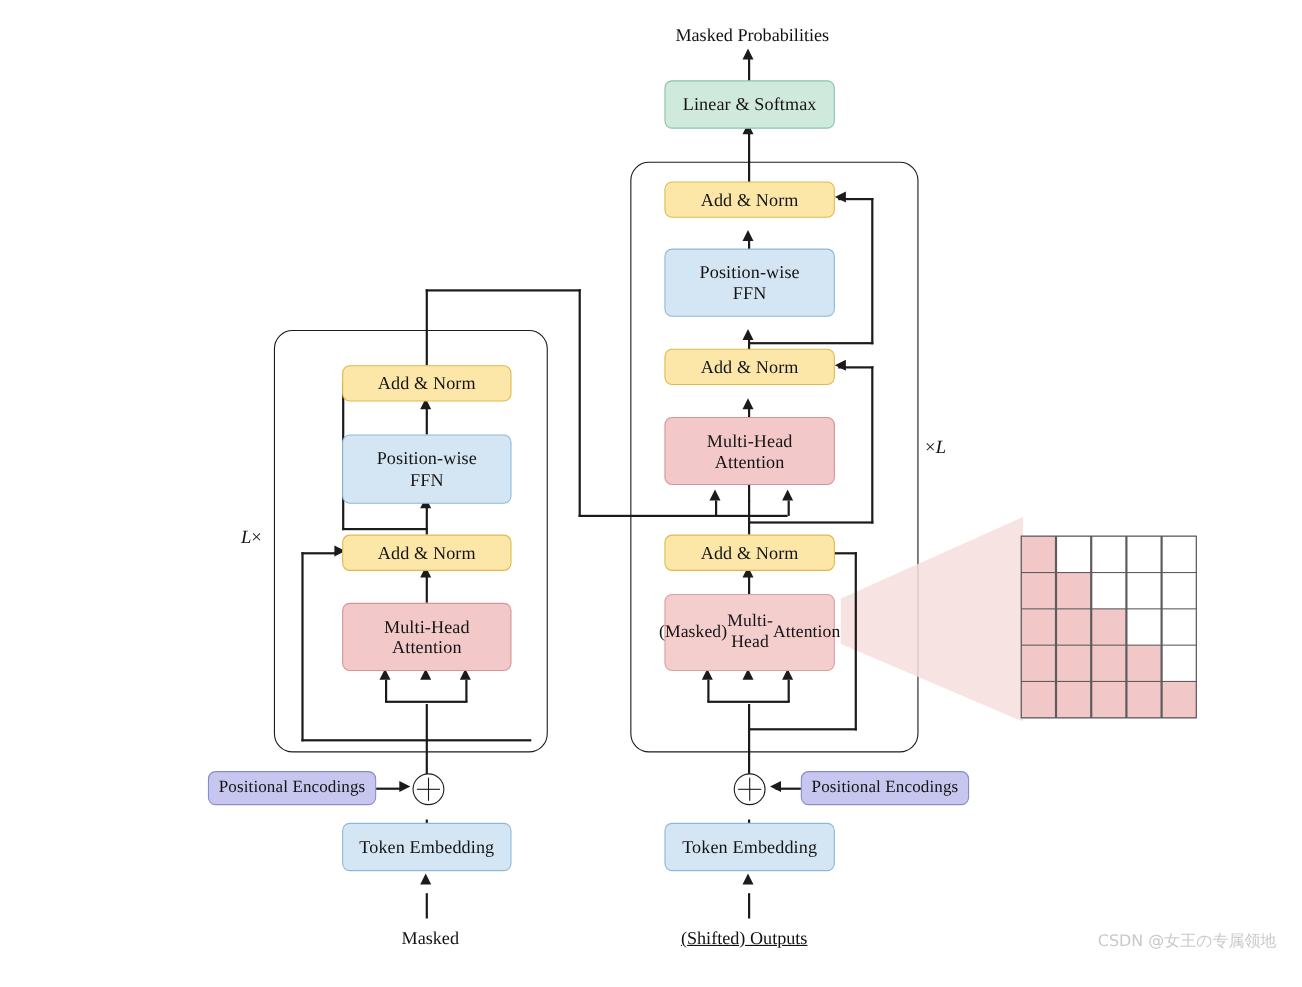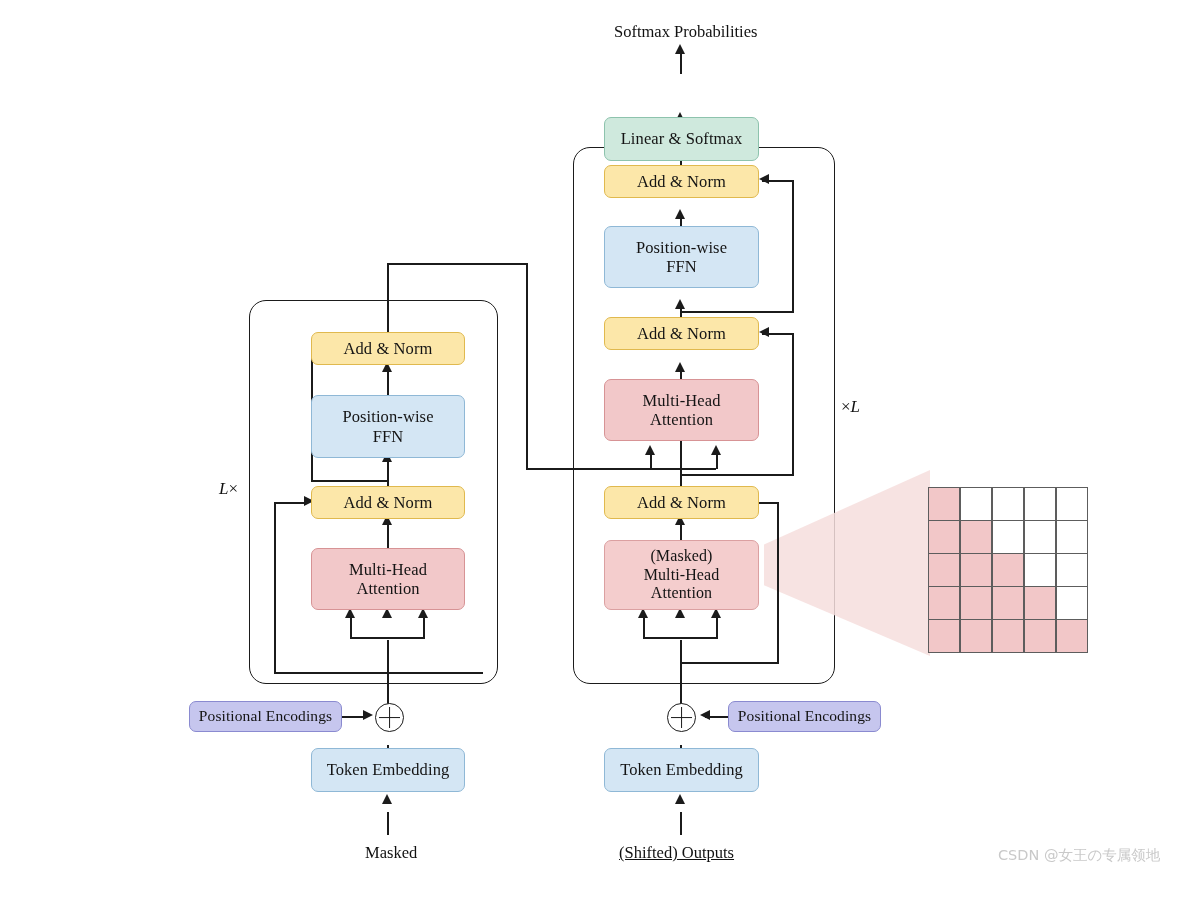--- a/index.html
+++ b/index.html
@@ -174,24 +174,24 @@
   <div class="ln lnh" style="left:680px;top:311px;width:114px;"></div>
   <div class="ln lnh" style="left:762px;top:180px;width:32px;"></div>
   <div class="arrow left" style="left:759px;top:174px;"></div>
 
   <div class="ln lnv" style="left:680px;top:118px;height:48px;"></div>
   <div class="arrow up" style="left:675px;top:112px;"></div>
 
   <div class="ln lnv" style="left:680px;top:50px;height:24px;"></div>
   <div class="arrow up" style="left:675px;top:44px;"></div>
 
-  <div class="node green" style="left:604px;top:73px;width:155px;height:44px;margin-top:44px;">
+  <div class="node green" style="left:604px;top:73px;width:155px;height:44px;">
     <span>Linear &amp; Softmax</span>
   </div>
-  <div class="plain" style="left:614px;top:22px;">Softmax Probabilities</div>
+  <div class="plain" style="left:614px;top:22px;">Masked Probabilities</div>
 
   <div class="node yellow" style="left:604px;top:165px;width:155px;height:33px;">
     <span>Add &amp; Norm</span>
   </div>
 
   <div class="node blue" style="left:604px;top:226px;width:155px;height:62px;flex-direction:column;">
     <span>Position-wise</span>
     <span>FFN</span>
   </div>
 
@@ -201,21 +201,21 @@
 
   <div class="node pink" style="left:604px;top:379px;width:155px;height:62px;flex-direction:column;">
     <span>Multi-Head</span>
     <span>Attention</span>
   </div>
 
   <div class="node yellow" style="left:604px;top:486px;width:155px;height:33px;">
     <span>Add &amp; Norm</span>
   </div>
 
-  <div class="node pinklight" style="left:604px;top:540px;width:155px;height:70px;flex-direction:column;font-size:16px;">
+  <div class="node pinklight" style="left:604px;top:540px;width:155px;height:70px;flex-direction:row;font-size:16px;">
     <span>(Masked)</span>
     <span>Multi-Head</span>
     <span>Attention</span>
   </div>
 
   <div class="mathlbl" style="left:841px;top:397px;">×<i>L</i></div>
 
   <div class="plus" style="left:667px;top:703px;"></div>
   <div class="ln lnv" style="left:680px;top:745px;height:8px;"></div>
 

